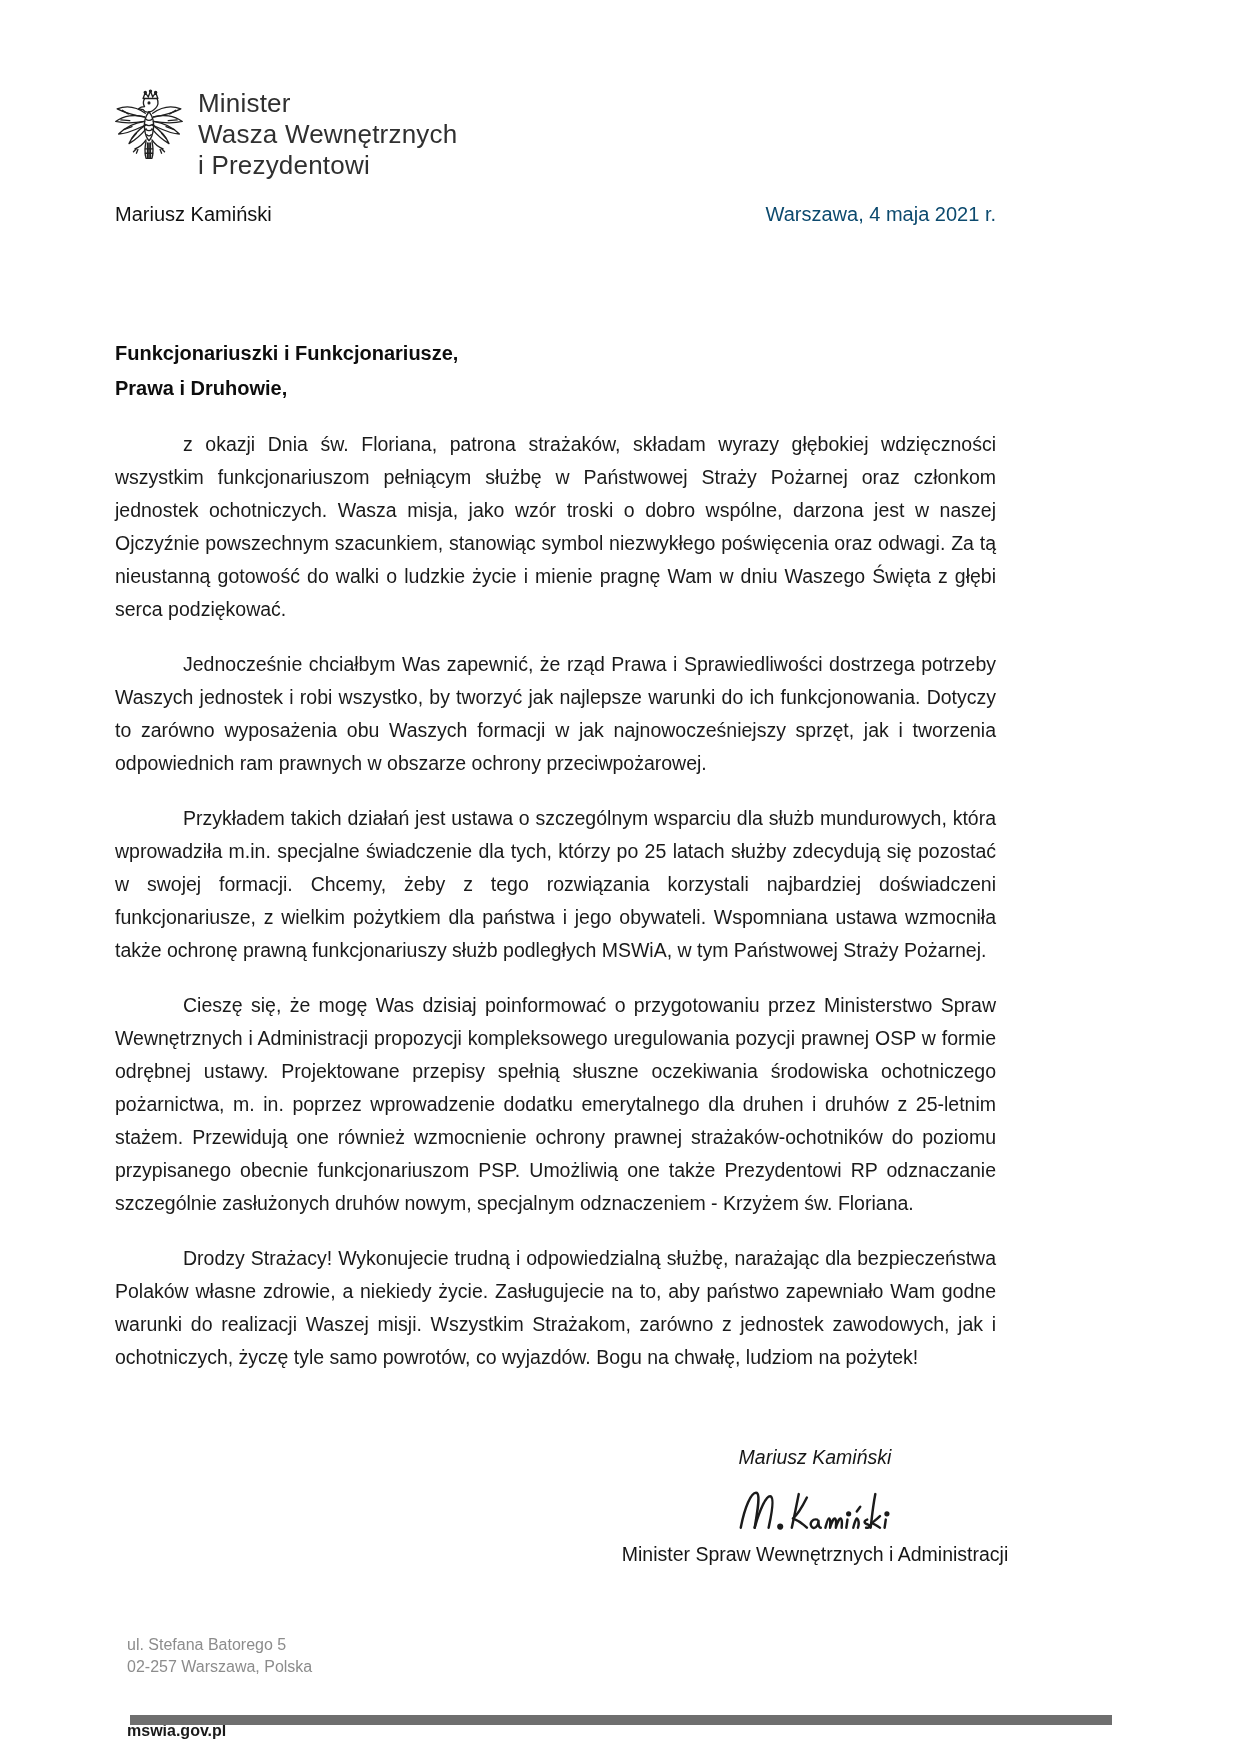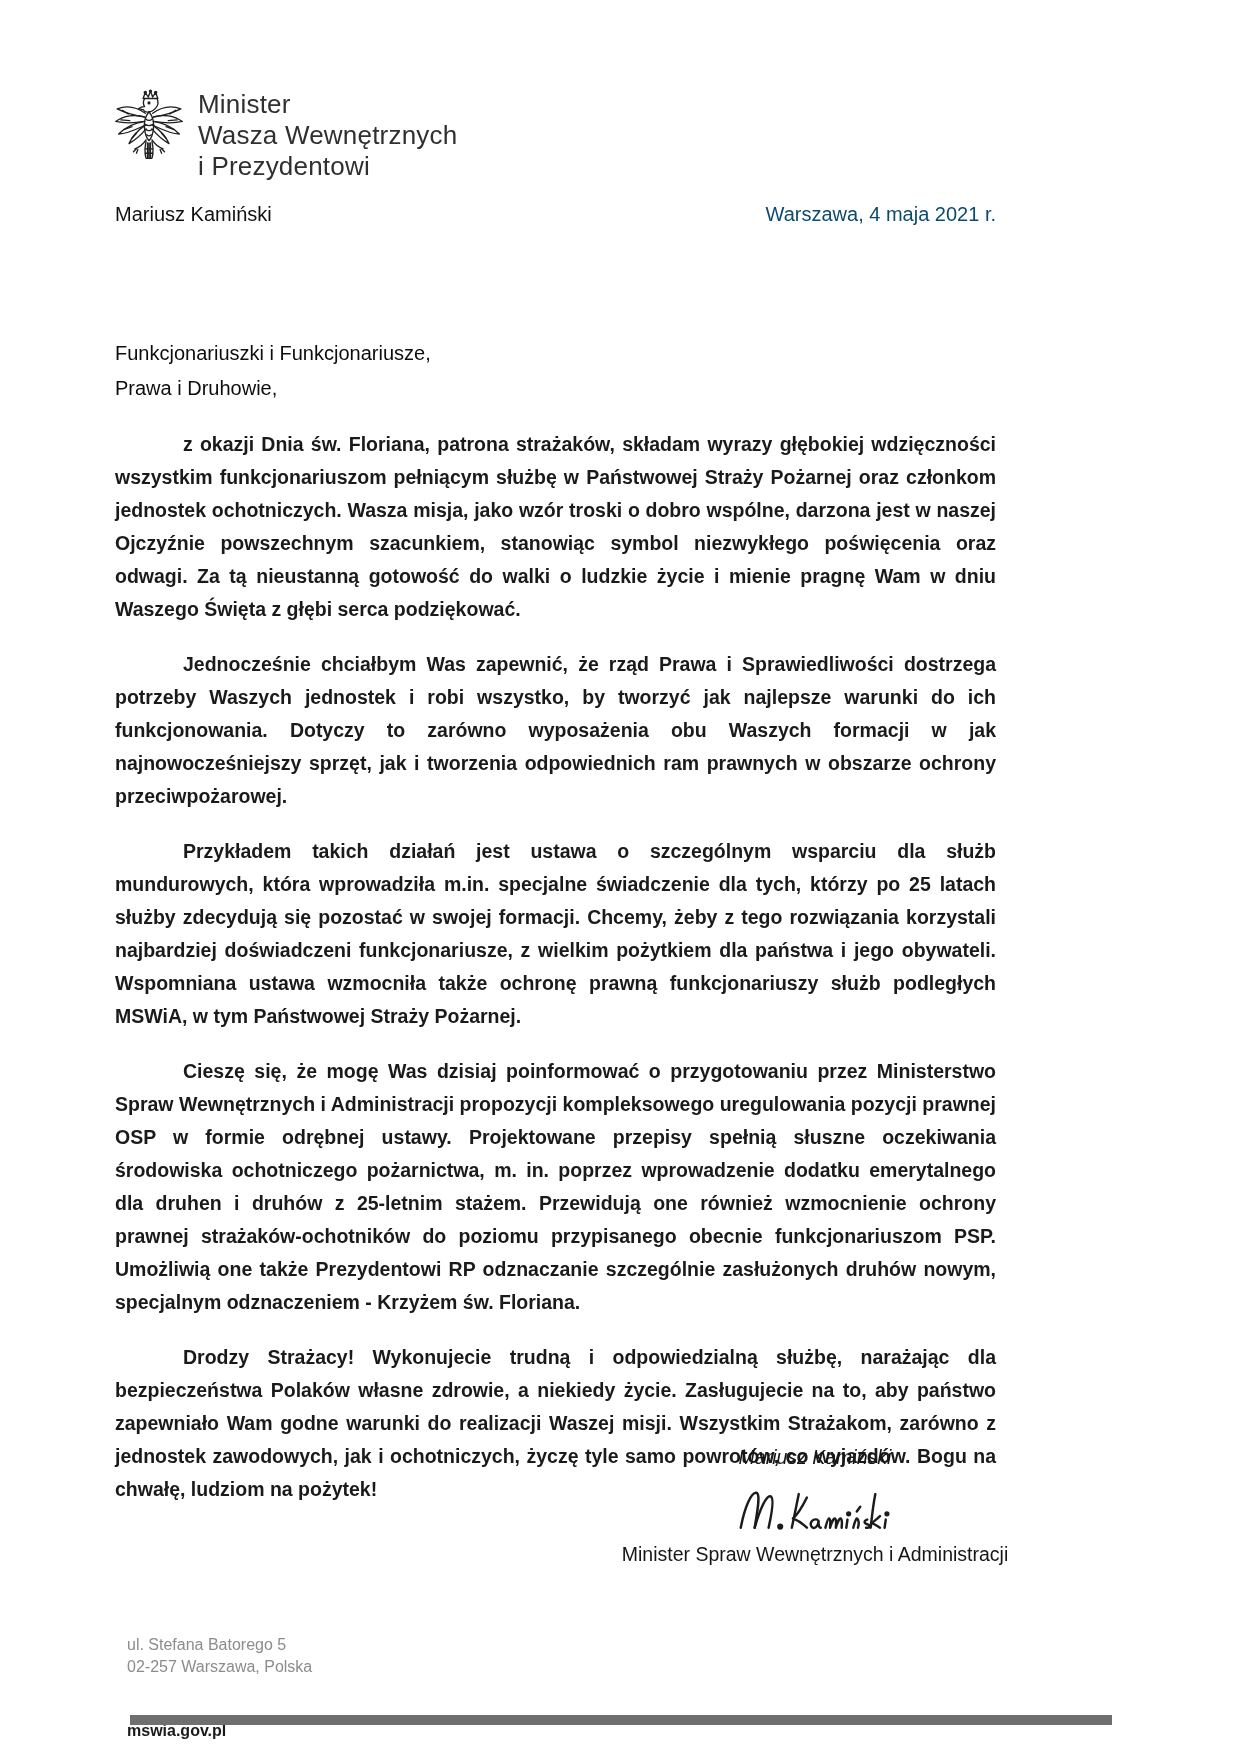--- a/index.html
+++ b/index.html
@@ -6,40 +6,40 @@
   .page{
     position:relative;
     width:1241px;height:1754px;
     margin:0 auto;
     background:#ffffff;
     font-family:"Liberation Sans", sans-serif;
     color:#1c1c1c;
     overflow:hidden;
   }
   
-  .header{position:absolute;left:112px;top:86px;display:flex;align-items:center;}
+  .header{position:absolute;left:112px;top:86px;display:flex;align-items:flex-start;}
   .eagle{width:74px;height:96px;flex:0 0 auto;}
   .ministry{margin-left:12px;padding-top:2px;}
   .ministry div{
     font-size:26px;line-height:31px;color:#303030;letter-spacing:.2px;font-weight:400;
   }
   
   .name-date{position:absolute;left:115px;top:203px;width:881px;display:flex;justify-content:space-between;align-items:baseline;}
   .sender{font-size:20px;color:#111;}
   .place-date{font-size:20px;color:#0c4a6e;}
   
   .salutation{position:absolute;left:115px;top:336px;}
-  .salutation div{font-size:20px;font-weight:400;line-height:35px;color:#0d0d0d;}
+  .salutation div{font-size:20px;font-weight:700;line-height:35px;color:#0d0d0d;}
   
   .body-text{position:absolute;left:115px;top:428px;width:881px;}
   .body-text p{
     margin:0 0 22px 0;
     font-size:19.5px;line-height:33px;
     text-align:justify;text-align-last:left;
-    text-indent:68px;color:#1a1a1a;font-weight:bold;
+    text-indent:68px;color:#1a1a1a;
   }
   
   .sig-block{position:absolute;left:585px;top:1446px;width:460px;text-align:center;}
   .sig-name{font-size:19.5px;font-style:italic;color:#161616;}
   .sig-script{margin:10px auto 6px auto;width:256px;height:58px;display:block;}
   .sig-title{font-size:19.5px;color:#161616;}
   
   .footer{position:absolute;left:127px;top:1634px;}
   .footer .addr{font-size:16px;line-height:22px;color:#8c8c8c;}
   .footer .site{font-size:16px;line-height:22px;color:#1a1a1a;font-weight:700;margin-top:42px;}

